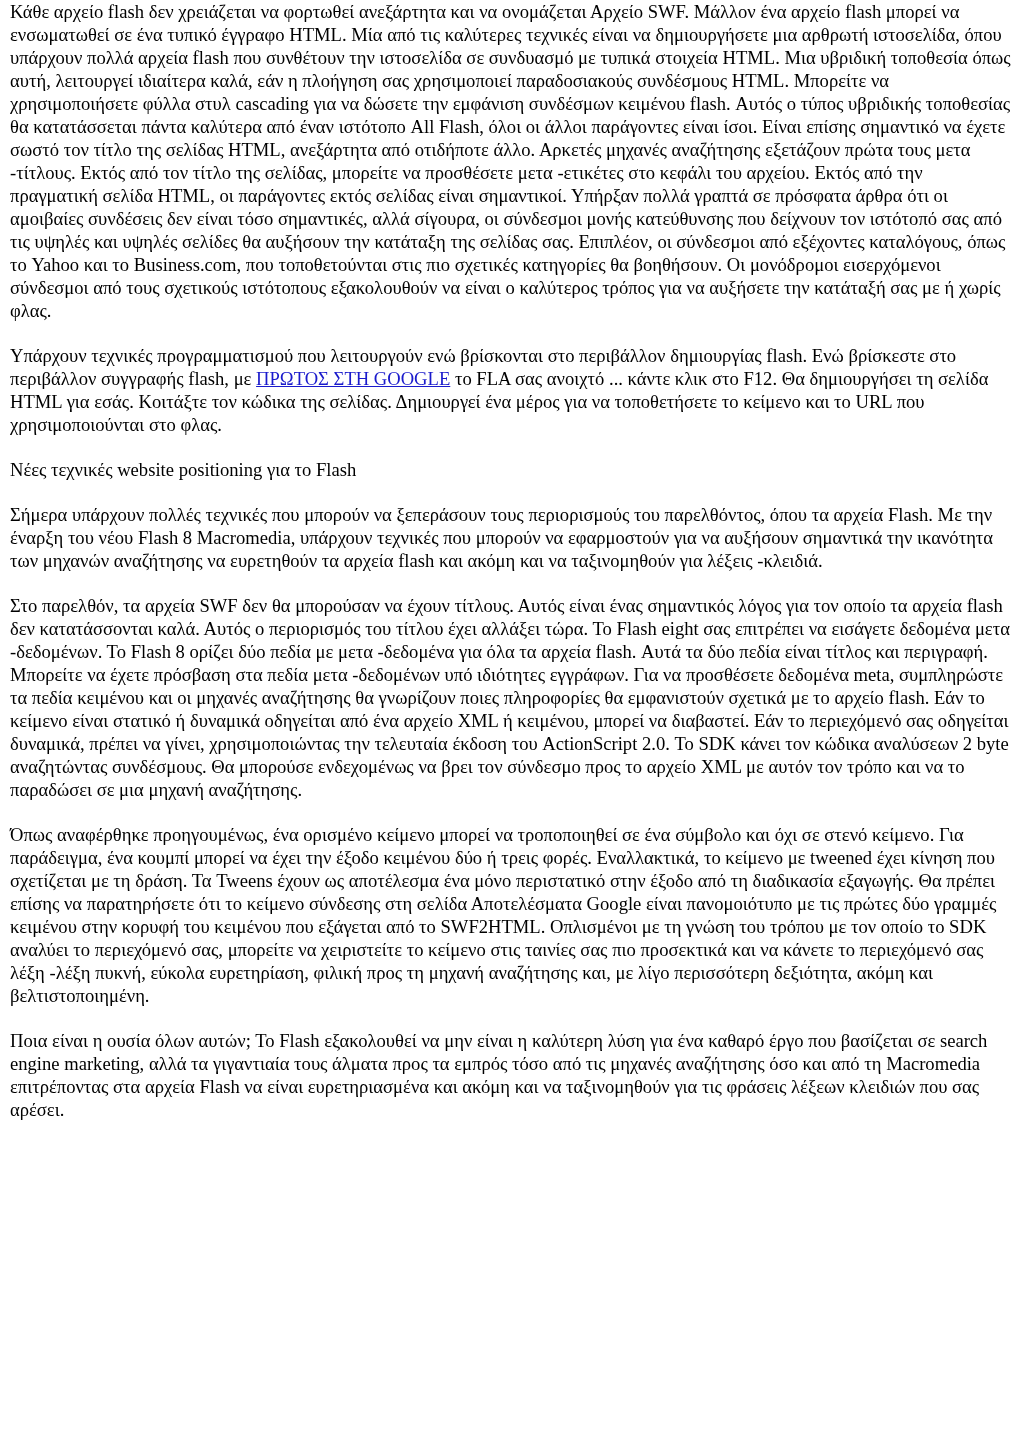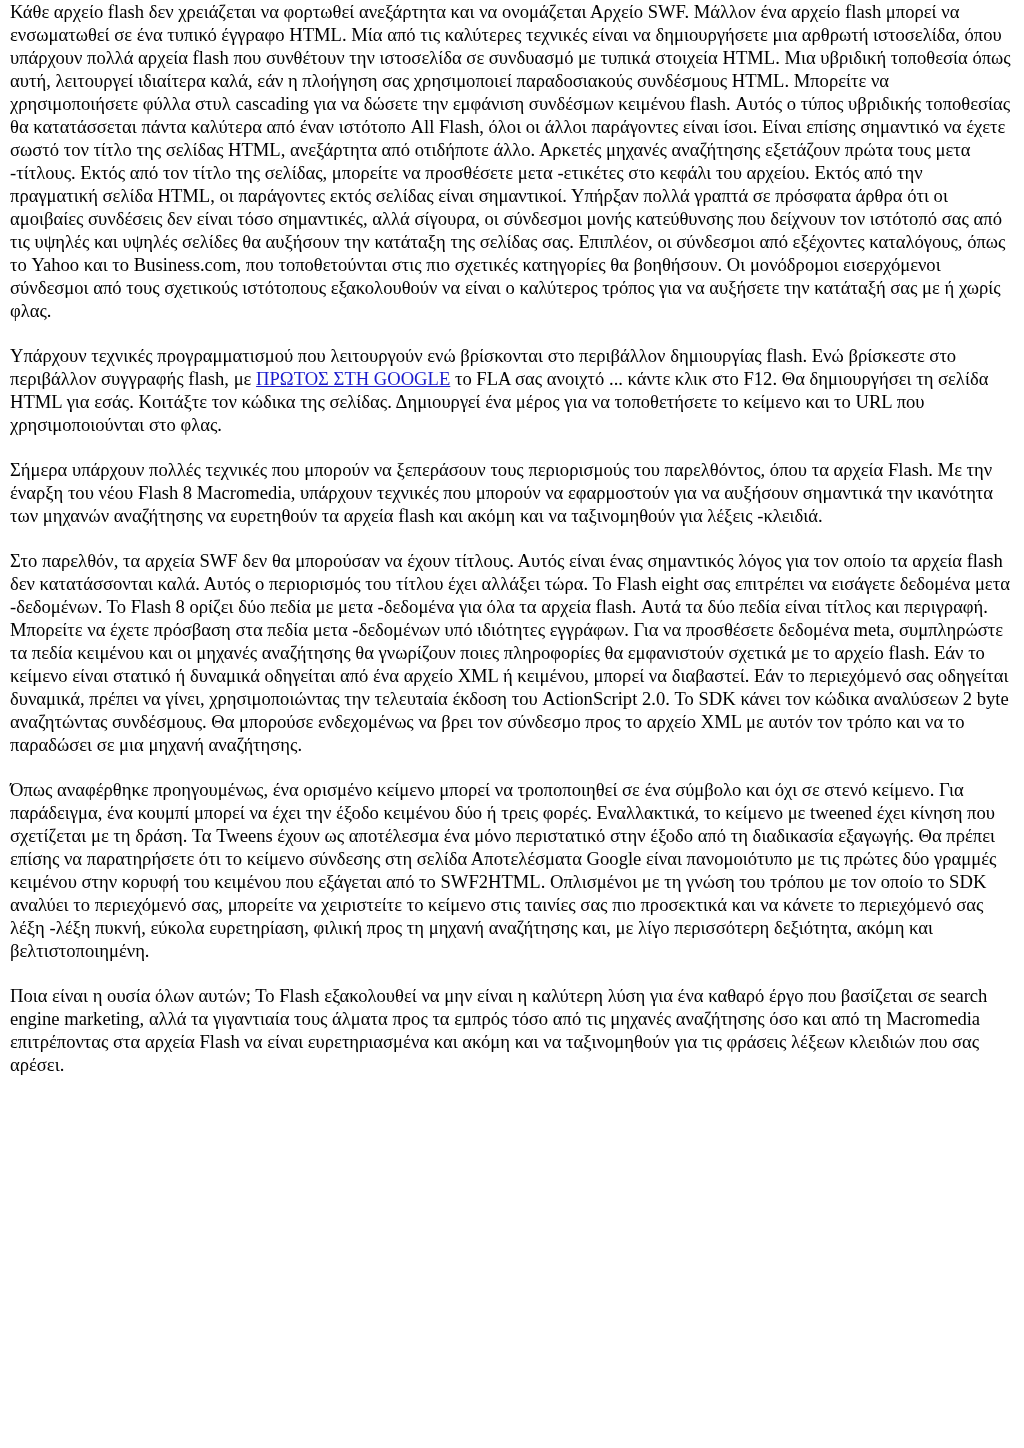--- a/index.html
+++ b/index.html
@@ -35,20 +35,21 @@
     }
   </style>
 </head>
 <body>
 
 <div class="page">
   <p class="first">Κάθε αρχείο flash δεν χρειάζεται να φορτωθεί ανεξάρτητα και να ονομάζεται Αρχείο SWF. Μάλλον ένα αρχείο flash μπορεί να ενσωματωθεί σε ένα τυπικό έγγραφο HTML. Μία από τις καλύτερες τεχνικές είναι να δημιουργήσετε μια αρθρωτή ιστοσελίδα, όπου υπάρχουν πολλά αρχεία flash που συνθέτουν την ιστοσελίδα σε συνδυασμό με τυπικά στοιχεία HTML. Μια υβριδική τοποθεσία όπως αυτή, λειτουργεί ιδιαίτερα καλά, εάν η πλοήγηση σας χρησιμοποιεί παραδοσιακούς συνδέσμους HTML. Μπορείτε να χρησιμοποιήσετε φύλλα στυλ cascading για να δώσετε την εμφάνιση συνδέσμων κειμένου flash. Αυτός ο τύπος υβριδικής τοποθεσίας θα κατατάσσεται πάντα καλύτερα από έναν ιστότοπο All Flash, όλοι οι άλλοι παράγοντες είναι ίσοι. Είναι επίσης σημαντικό να έχετε σωστό τον τίτλο της σελίδας HTML, ανεξάρτητα από οτιδήποτε άλλο. Αρκετές μηχανές αναζήτησης εξετάζουν πρώτα τους μετα -τίτλους. Εκτός από τον τίτλο της σελίδας, μπορείτε να προσθέσετε μετα -ετικέτες στο κεφάλι του αρχείου. Εκτός από την πραγματική σελίδα HTML, οι παράγοντες εκτός σελίδας είναι σημαντικοί. Υπήρξαν πολλά γραπτά σε πρόσφατα άρθρα ότι οι αμοιβαίες συνδέσεις δεν είναι τόσο σημαντικές, αλλά σίγουρα, οι σύνδεσμοι μονής κατεύθυνσης που δείχνουν τον ιστότοπό σας από τις υψηλές και υψηλές σελίδες θα αυξήσουν την κατάταξη της σελίδας σας. Επιπλέον, οι σύνδεσμοι από εξέχοντες καταλόγους, όπως το Yahoo και το Business.com, που τοποθετούνται στις πιο σχετικές κατηγορίες θα βοηθήσουν. Οι μονόδρομοι εισερχόμενοι σύνδεσμοι από τους σχετικούς ιστότοπους εξακολουθούν να είναι ο καλύτερος τρόπος για να αυξήσετε την κατάταξή σας με ή χωρίς φλας.</p>
 
   <p><span>Υπάρχουν τεχνικές προγραμματισμού που λειτουργούν ενώ βρίσκονται στο περιβάλλον δημιουργίας flash. Ενώ βρίσκεστε στο περιβάλλον συγγραφής flash, με </span><a class="promo-link" href="#">ΠΡΩΤΟΣ ΣΤΗ GOOGLE</a><span> το FLA σας ανοιχτό ... κάντε κλικ στο F12. Θα δημιουργήσει τη σελίδα HTML για εσάς. Κοιτάξτε τον κώδικα της σελίδας. Δημιουργεί ένα μέρος για να τοποθετήσετε το κείμενο και το URL που χρησιμοποιούνται στο φλας.</span></p>
 
+  <p>Νέες τεχνικές website positioning για το Flash</p>
 
   <p>Σήμερα υπάρχουν πολλές τεχνικές που μπορούν να ξεπεράσουν τους περιορισμούς του παρελθόντος, όπου τα αρχεία Flash. Με την έναρξη του νέου Flash 8 Macromedia, υπάρχουν τεχνικές που μπορούν να εφαρμοστούν για να αυξήσουν σημαντικά την ικανότητα των μηχανών αναζήτησης να ευρετηθούν τα αρχεία flash και ακόμη και να ταξινομηθούν για λέξεις -κλειδιά.</p>
 
   <p>Στο παρελθόν, τα αρχεία SWF δεν θα μπορούσαν να έχουν τίτλους. Αυτός είναι ένας σημαντικός λόγος για τον οποίο τα αρχεία flash δεν κατατάσσονται καλά. Αυτός ο περιορισμός του τίτλου έχει αλλάξει τώρα. Το Flash eight σας επιτρέπει να εισάγετε δεδομένα μετα -δεδομένων. Το Flash 8 ορίζει δύο πεδία με μετα -δεδομένα για όλα τα αρχεία flash. Αυτά τα δύο πεδία είναι τίτλος και περιγραφή. Μπορείτε να έχετε πρόσβαση στα πεδία μετα -δεδομένων υπό ιδιότητες εγγράφων. Για να προσθέσετε δεδομένα meta, συμπληρώστε τα πεδία κειμένου και οι μηχανές αναζήτησης θα γνωρίζουν ποιες πληροφορίες θα εμφανιστούν σχετικά με το αρχείο flash. Εάν το κείμενο είναι στατικό ή δυναμικά οδηγείται από ένα αρχείο XML ή κειμένου, μπορεί να διαβαστεί. Εάν το περιεχόμενό σας οδηγείται δυναμικά, πρέπει να γίνει, χρησιμοποιώντας την τελευταία έκδοση του ActionScript 2.0. Το SDK κάνει τον κώδικα αναλύσεων 2 byte αναζητώντας συνδέσμους. Θα μπορούσε ενδεχομένως να βρει τον σύνδεσμο προς το αρχείο XML με αυτόν τον τρόπο και να το παραδώσει σε μια μηχανή αναζήτησης.</p>
 
   <p>Όπως αναφέρθηκε προηγουμένως, ένα ορισμένο κείμενο μπορεί να τροποποιηθεί σε ένα σύμβολο και όχι σε στενό κείμενο. Για παράδειγμα, ένα κουμπί μπορεί να έχει την έξοδο κειμένου δύο ή τρεις φορές. Εναλλακτικά, το κείμενο με tweened έχει κίνηση που σχετίζεται με τη δράση. Τα Tweens έχουν ως αποτέλεσμα ένα μόνο περιστατικό στην έξοδο από τη διαδικασία εξαγωγής. Θα πρέπει επίσης να παρατηρήσετε ότι το κείμενο σύνδεσης στη σελίδα Αποτελέσματα Google είναι πανομοιότυπο με τις πρώτες δύο γραμμές κειμένου στην κορυφή του κειμένου που εξάγεται από το SWF2HTML. Οπλισμένοι με τη γνώση του τρόπου με τον οποίο το SDK αναλύει το περιεχόμενό σας, μπορείτε να χειριστείτε το κείμενο στις ταινίες σας πιο προσεκτικά και να κάνετε το περιεχόμενό σας λέξη -λέξη πυκνή, εύκολα ευρετηρίαση, φιλική προς τη μηχανή αναζήτησης και, με λίγο περισσότερη δεξιότητα, ακόμη και βελτιστοποιημένη.</p>
 
   <p>Ποια είναι η ουσία όλων αυτών; Το Flash εξακολουθεί να μην είναι η καλύτερη λύση για ένα καθαρό έργο που βασίζεται σε search engine marketing, αλλά τα γιγαντιαία τους άλματα προς τα εμπρός τόσο από τις μηχανές αναζήτησης όσο και από τη Macromedia επιτρέποντας στα αρχεία Flash να είναι ευρετηριασμένα και ακόμη και να ταξινομηθούν για τις φράσεις λέξεων κλειδιών που σας αρέσει.</p>
 </div>
 

